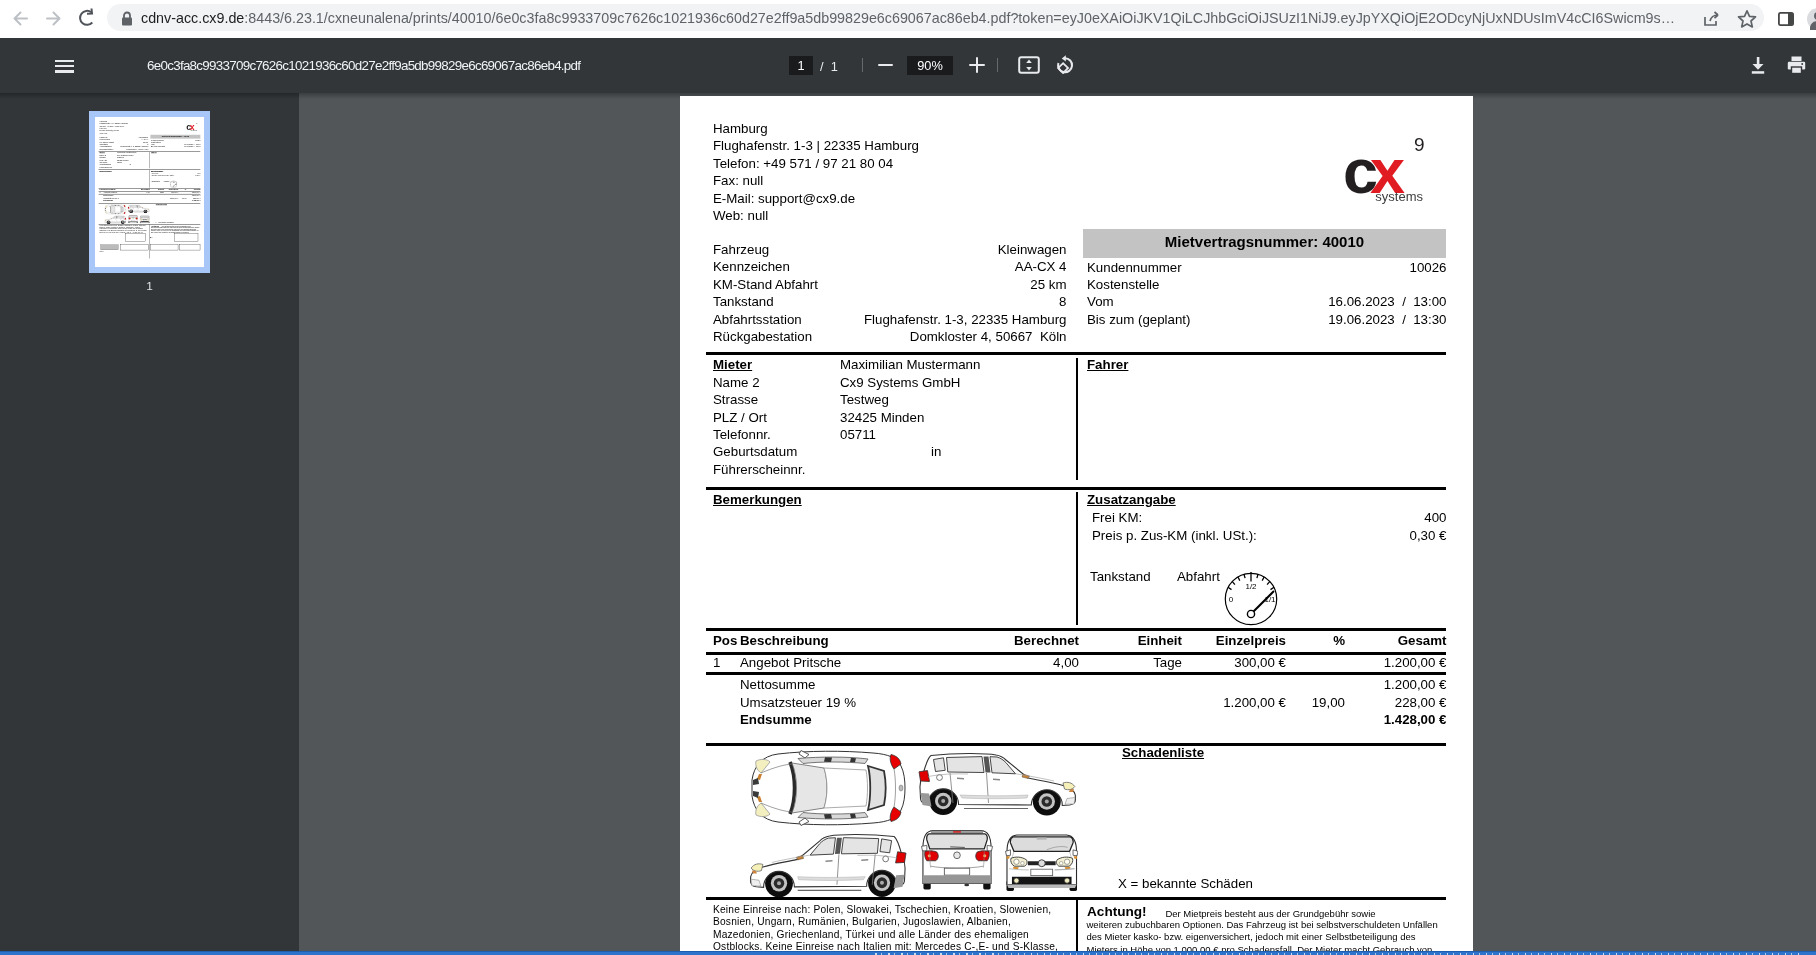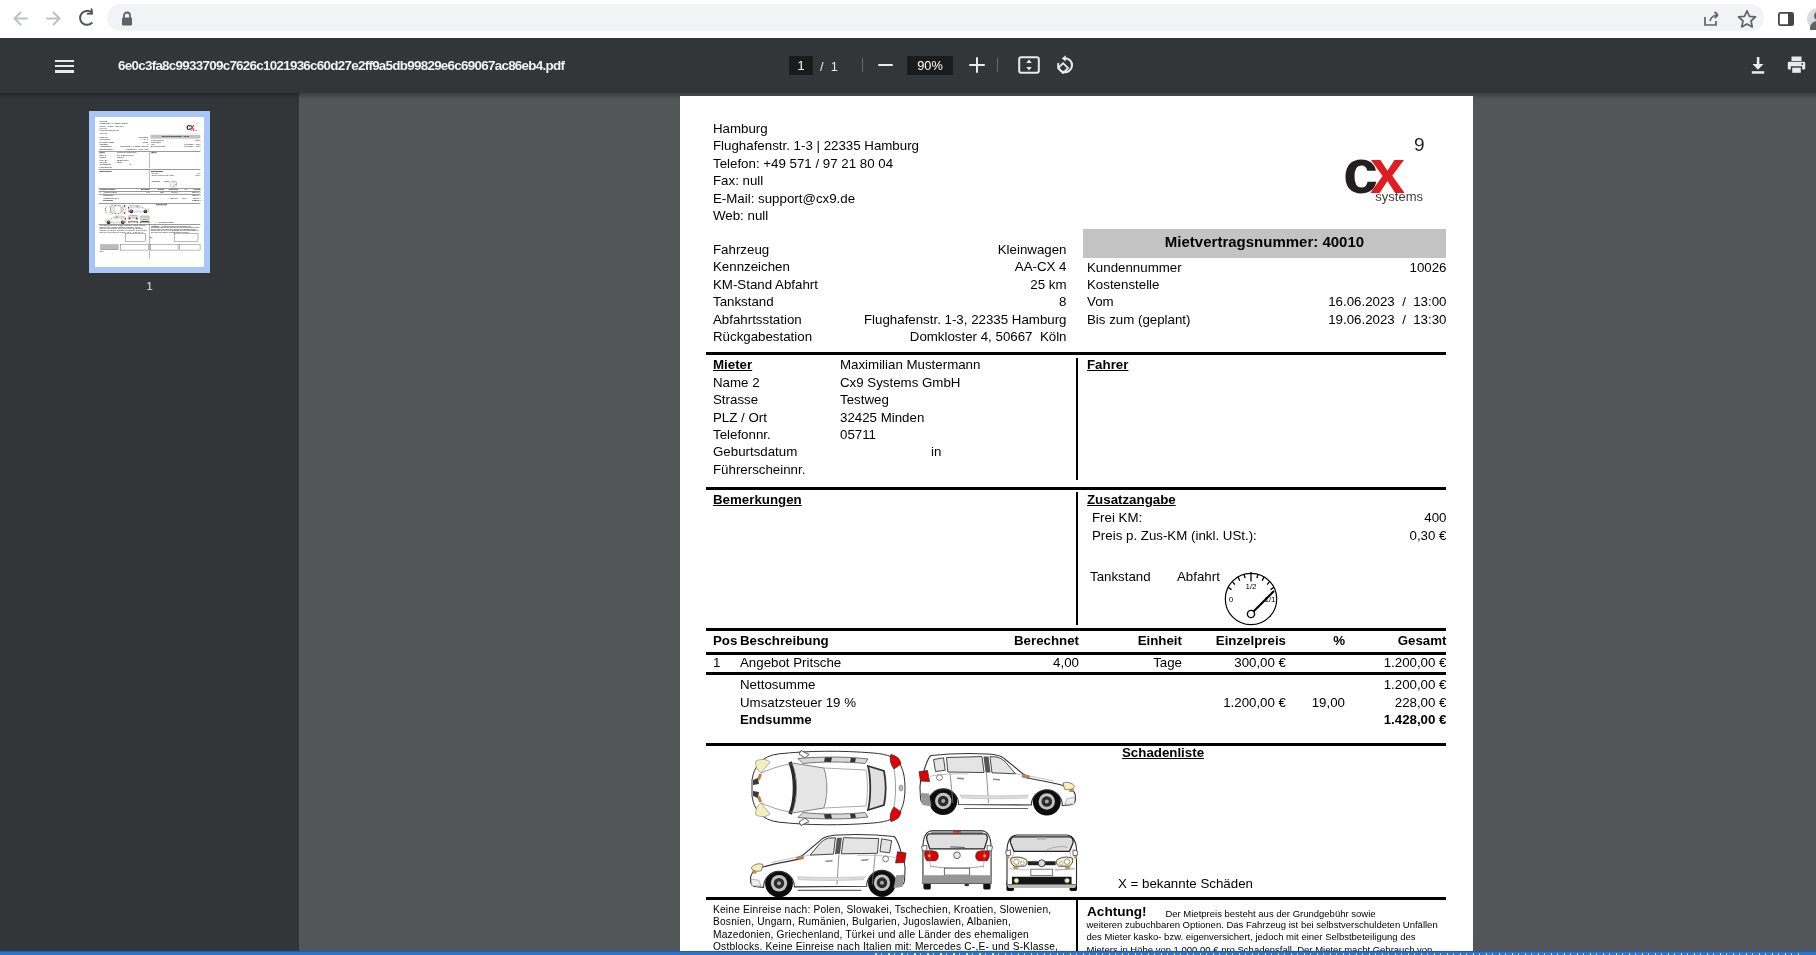--- a/index.html
+++ b/index.html
@@ -19,20 +19,21 @@
     <g stroke="#50545a" stroke-width="2" fill="none">
       <path d="M91.2,12.2 A7,7 0 1 0 92.3,22.5"></path>
       <path d="M91.5,8.5 L92,13.5 L87,13.8" fill="none"></path>
     </g>
   </svg>
   <div style="position:absolute;left:107px;top:4px;width:1657px;height:27px;border-radius:13.5px;background:#f1f3f4;"></div>
   <svg width="16" height="18" style="position:absolute;left:119px;top:10px" viewBox="0 0 16 18">
     <rect x="3" y="7.5" width="10" height="8" rx="1" fill="#5f6368"></rect>
     <path d="M5,8 V5.5 A3,3 0 0 1 11,5.5 V8" fill="none" stroke="#5f6368" stroke-width="1.8"></path>
   </svg>
+  <div style="position:absolute;left:141px;top:10px;width:1548px;height:20px;font-size:14.3px;color:#202124;white-space:nowrap;">cdnv-acc.cx9.de<span style="color:#5f6368">:8443/6.23.1/cxneunalena/prints/40010/6e0c3fa8c9933709c7626c1021936c60d27e2ff9a5db99829e6c69067ac86eb4.pdf?token=eyJ0eXAiOiJKV1QiLCJhbGciOiJSUzI1NiJ9.eyJpYXQiOjE2ODcyNjUxNDUsImV4cCI6Swicm9s…</span></div>
   <svg width="20" height="20" style="position:absolute;left:1702px;top:9px" viewBox="0 0 20 20" fill="none" stroke="#5f6368" stroke-width="1.7">
     <path d="M3,8 V16 H14 V12"></path>
     <path d="M8,12 C9,8 12,6 16,6 M16,6 L12.5,3 M16,6 L12.5,9.2" stroke-linejoin="round"></path>
   </svg>
   <svg width="20" height="20" style="position:absolute;left:1737px;top:9px" viewBox="0 0 20 20">
     <path d="M10,1.8 L12.5,7.3 18.5,7.9 14,12 15.3,17.9 10,14.9 4.7,17.9 6,12 1.5,7.9 7.5,7.3 Z" fill="none" stroke="#5f6368" stroke-width="1.7" stroke-linejoin="round"></path>
   </svg>
   <svg width="16" height="14" style="position:absolute;left:1778px;top:11.5px" viewBox="0 0 16 14">
     <rect x="0.9" y="0.9" width="14.2" height="12.2" rx="1.6" fill="none" stroke="#454746" stroke-width="1.8"></rect>
     <path d="M10,1 H13 A2,2 0 0 1 15,3 V11 A2,2 0 0 1 13,13 H10 Z" fill="#454746"></path>
@@ -43,21 +44,21 @@
     <path d="M3,19 C4,14.5 7,13 11,13 L11,22 L3,22 Z" fill="#5f6368"></path>
   </svg>
 </div>
 
 <div style="position:absolute;left:0;top:38px;width:1816px;height:55px;background:#323639;"></div>
 <div style="position:absolute;left:55px;top:59.5px;width:19px;height:14px;">
   <div style="height:2.4px;background:#e8eaed;"></div>
   <div style="height:2.4px;background:#e8eaed;margin-top:3.1px;"></div>
   <div style="height:2.4px;background:#e8eaed;margin-top:3.1px;"></div>
 </div>
-<div style="position:absolute;left:118px;top:58px;font-size:13.4px;font-weight:bold;color:#f1f3f4;letter-spacing:-0.72px;">6e0c3fa8c9933709c7626c1021936c60d27e2ff9a5db99829e6c69067ac86eb4.pdf</div>
+<div style="position:absolute;left:147px;top:58px;font-size:13.4px;font-weight:normal;color:#f1f3f4;letter-spacing:-0.72px;">6e0c3fa8c9933709c7626c1021936c60d27e2ff9a5db99829e6c69067ac86eb4.pdf</div>
 <div style="position:absolute;left:789px;top:55.5px;width:24px;height:19.5px;background:#191b1c;color:#fff;font-size:12.8px;text-align:center;line-height:19.5px;">1</div>
 <div style="position:absolute;left:820px;top:58.5px;color:#e8eaed;font-size:12.8px;">/&nbsp;&nbsp;1</div>
 <div style="position:absolute;left:861.5px;top:58px;width:1.6px;height:14px;background:#66696c;"></div>
 <div style="position:absolute;left:877.5px;top:63.7px;width:15px;height:2.5px;background:#e8eaed;border-radius:1px;"></div>
 <div style="position:absolute;left:907px;top:55.5px;width:46px;height:19.5px;background:#191b1c;color:#fff;font-size:12.8px;text-align:center;line-height:19.5px;">90%</div>
 <div style="position:absolute;left:969px;top:63.7px;width:15.5px;height:2.5px;background:#e8eaed;border-radius:1px;"></div>
 <div style="position:absolute;left:975.5px;top:57.2px;width:2.5px;height:15.5px;background:#e8eaed;border-radius:1px;"></div>
 <div style="position:absolute;left:996.5px;top:58px;width:1.6px;height:14px;background:#66696c;"></div>
 <svg width="22" height="18" style="position:absolute;left:1018px;top:56px" viewBox="0 0 22 18">
   <rect x="1.2" y="1.2" width="19.6" height="15.6" rx="2" fill="none" stroke="#e8eaed" stroke-width="2"></rect>

